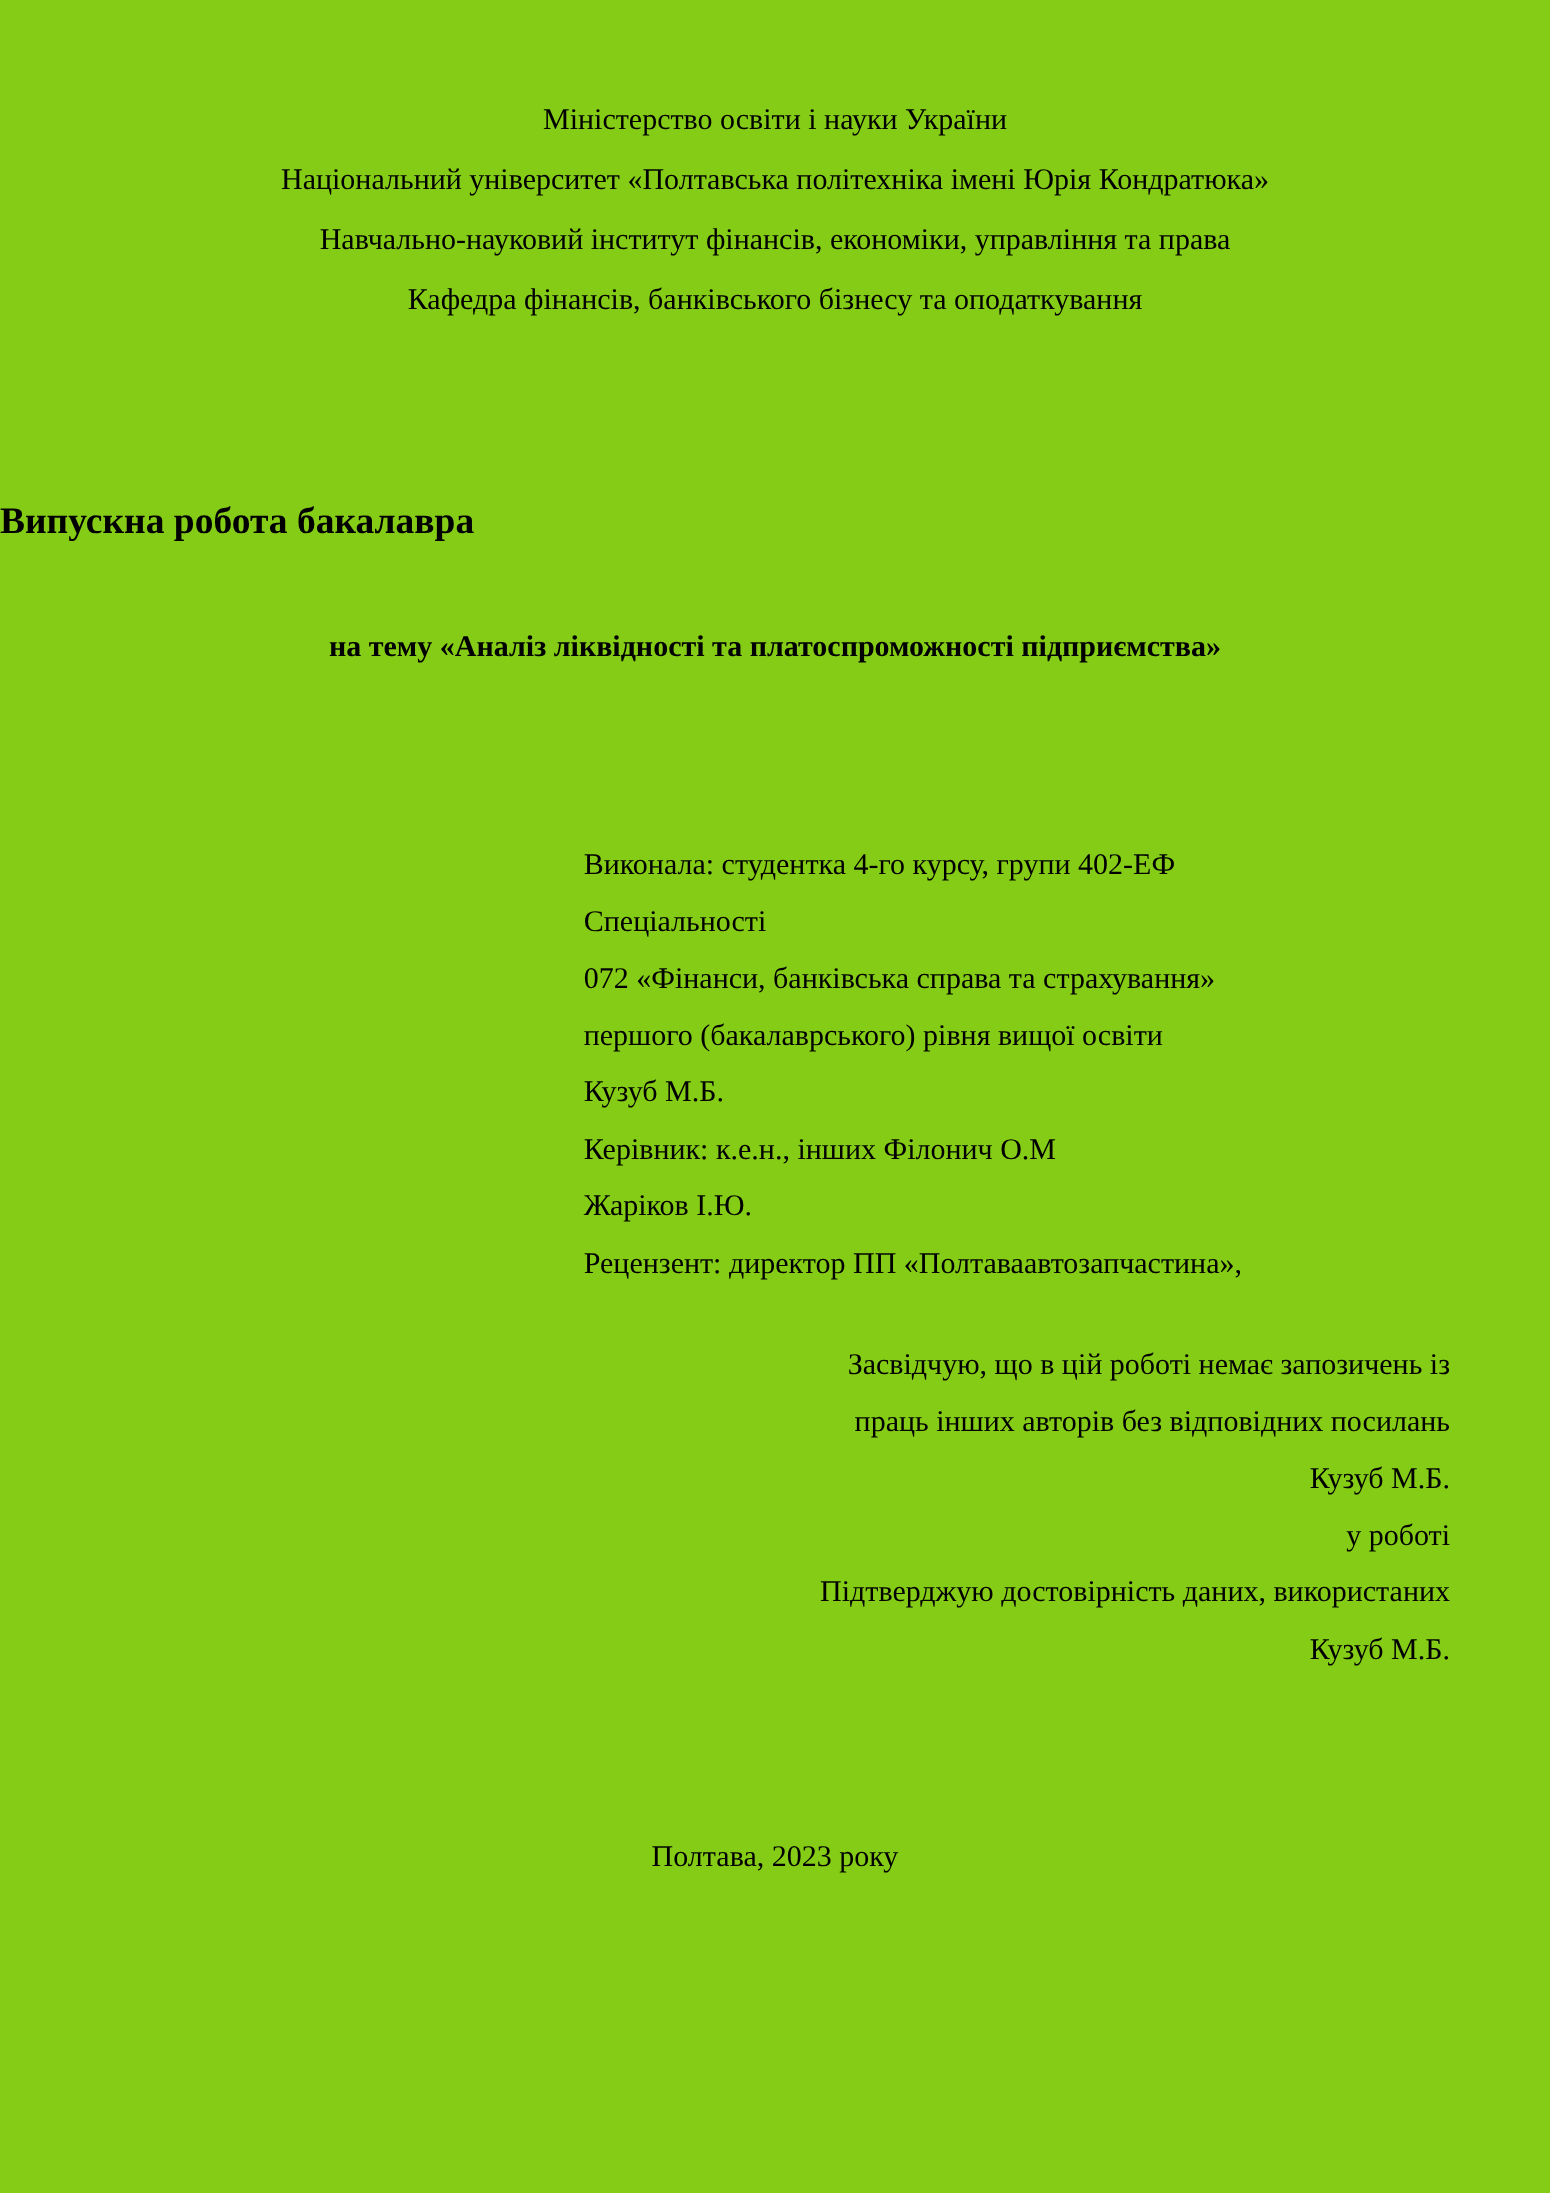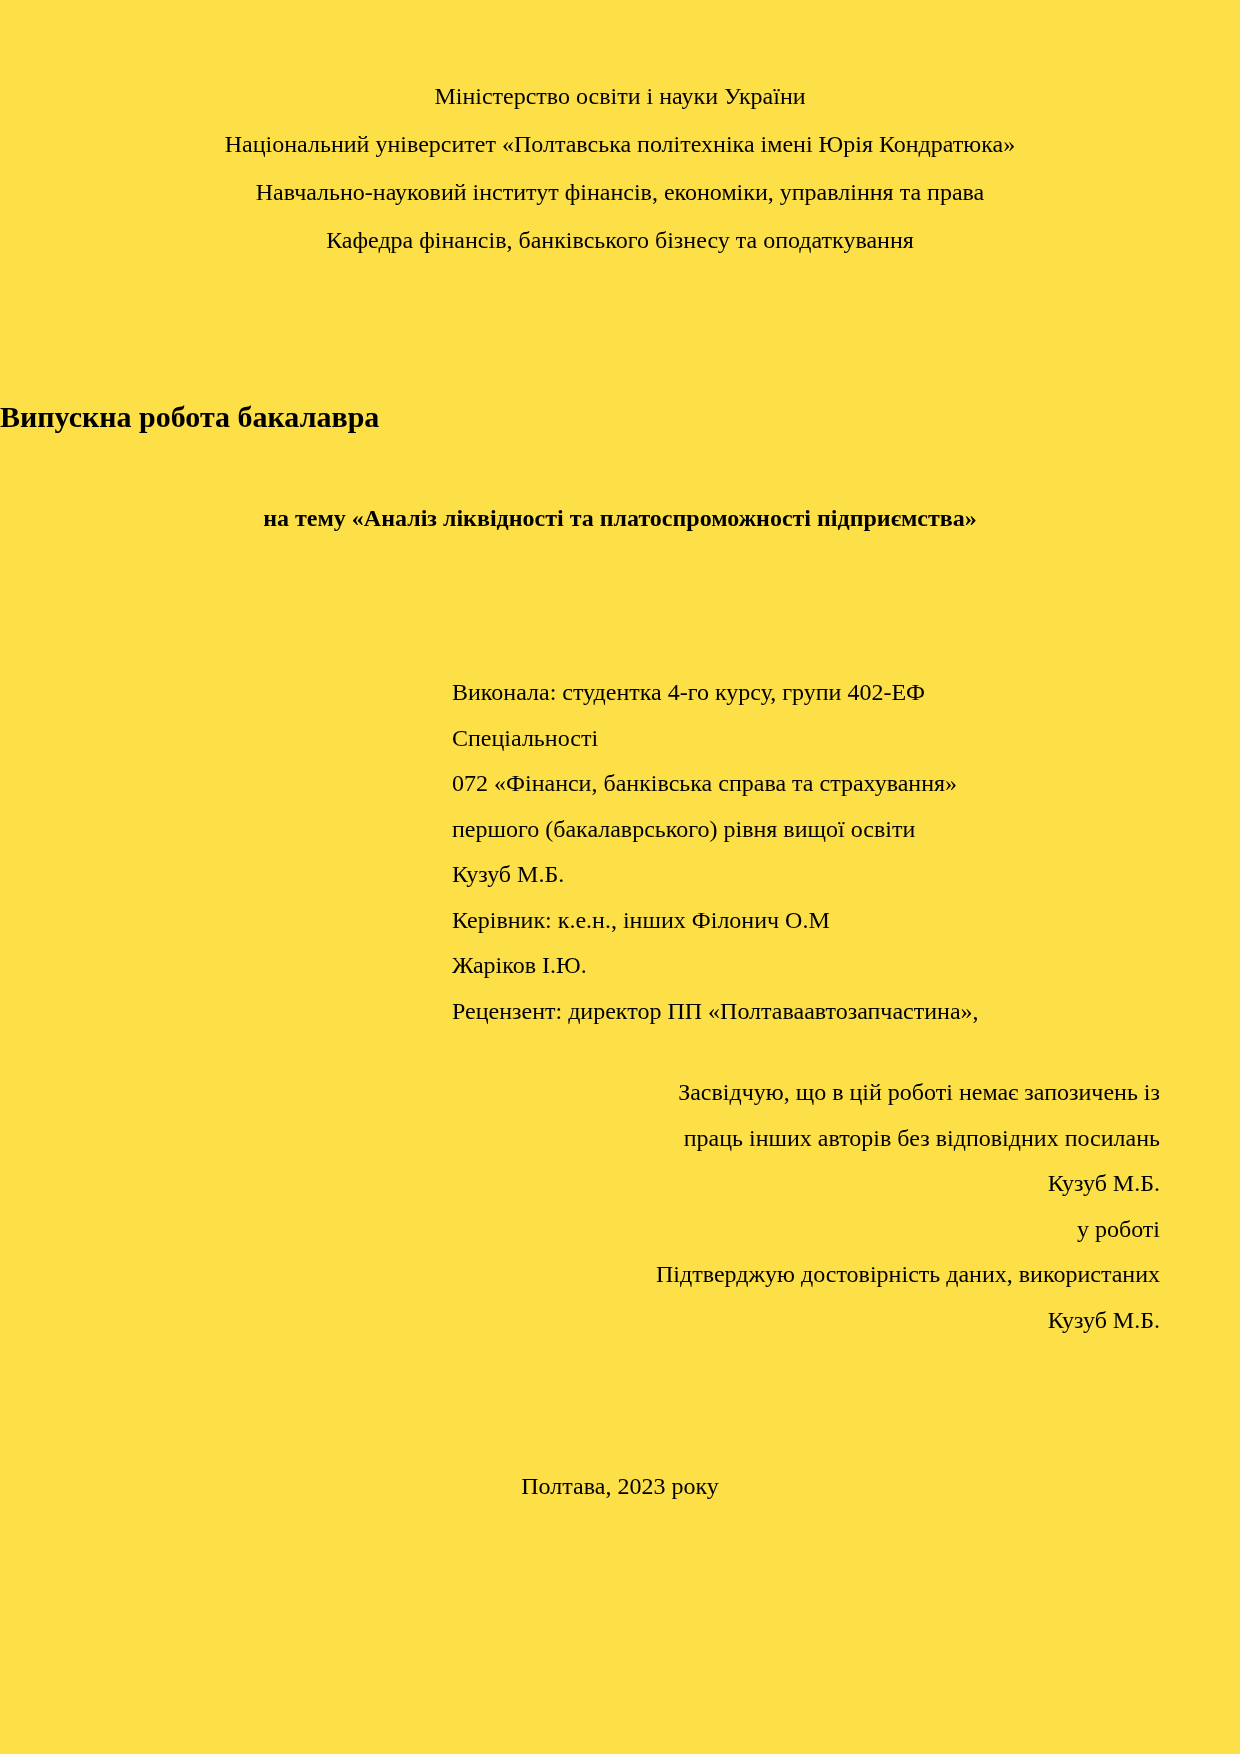--- a/index.html
+++ b/index.html
@@ -10,21 +10,21 @@
   body {
     width: 1240px;
     height: 1754px;
     font-family: "Liberation Serif", serif;
     color: #000000;
   }
   .page {
     position: relative;
     width: 1240px;
     height: 1754px;
-    background: #fde047;
+    background: #84cc16;
     overflow: hidden;
   }
   .header-block {
     position: absolute;
     top: 72px;
     left: 0;
     width: 100%;
     text-align: center;
     font-size: 24px;
     line-height: 48px;
@@ -44,21 +44,21 @@
     left: 0;
     width: 100%;
     text-align: center;
     font-size: 24px;
     font-weight: bold;
     line-height: 32px;
   }
   .credits-block {
     position: absolute;
     top: 670px;
-    left: 452px;
+    left: 467px;
     width: 700px;
     font-size: 24px;
     line-height: 45.5px;
     text-align: left;
   }
   .attestation-block {
     position: absolute;
     top: 1070px;
     left: 460px;
     width: 700px;

